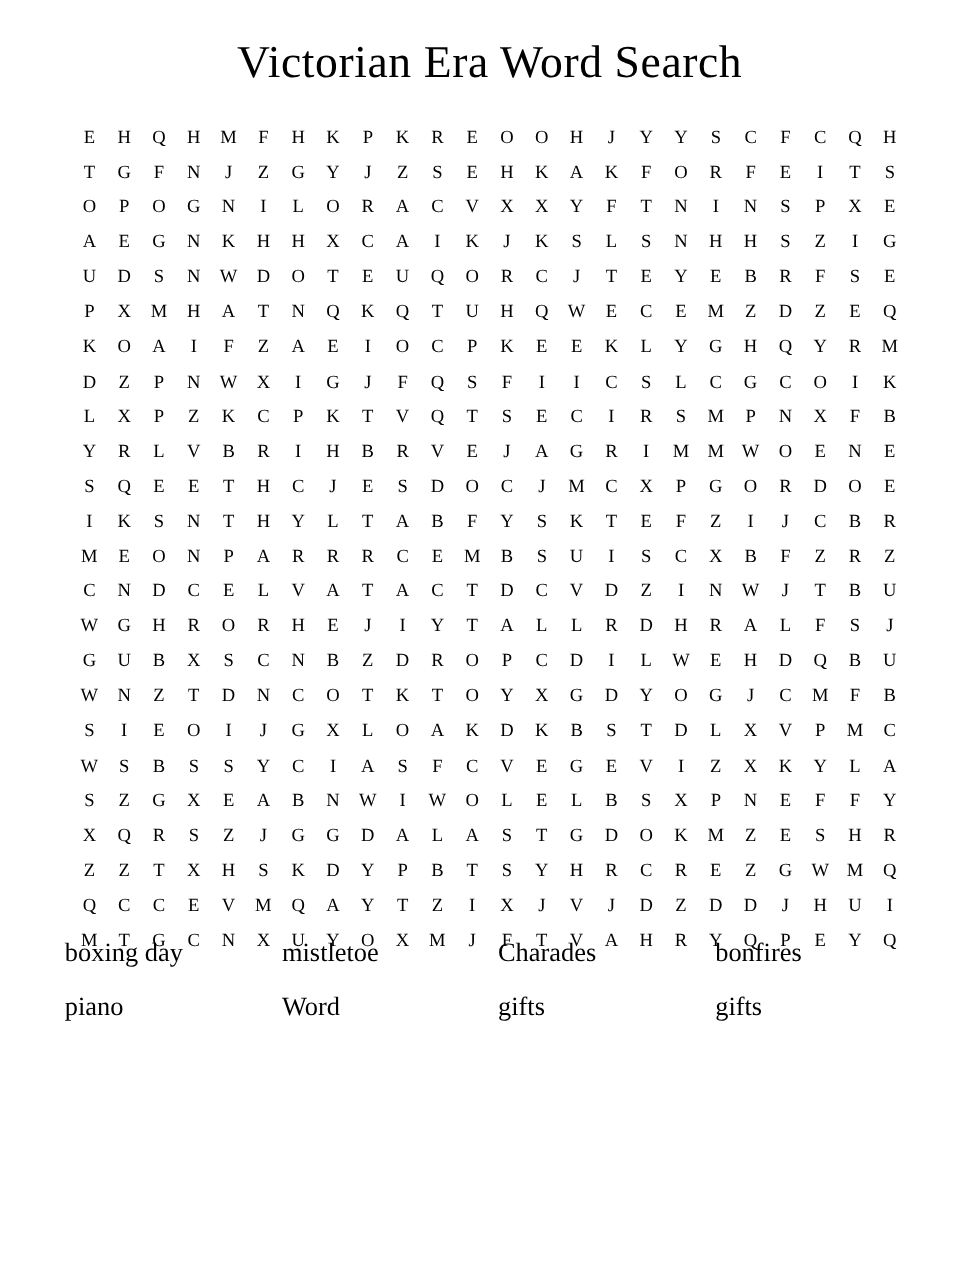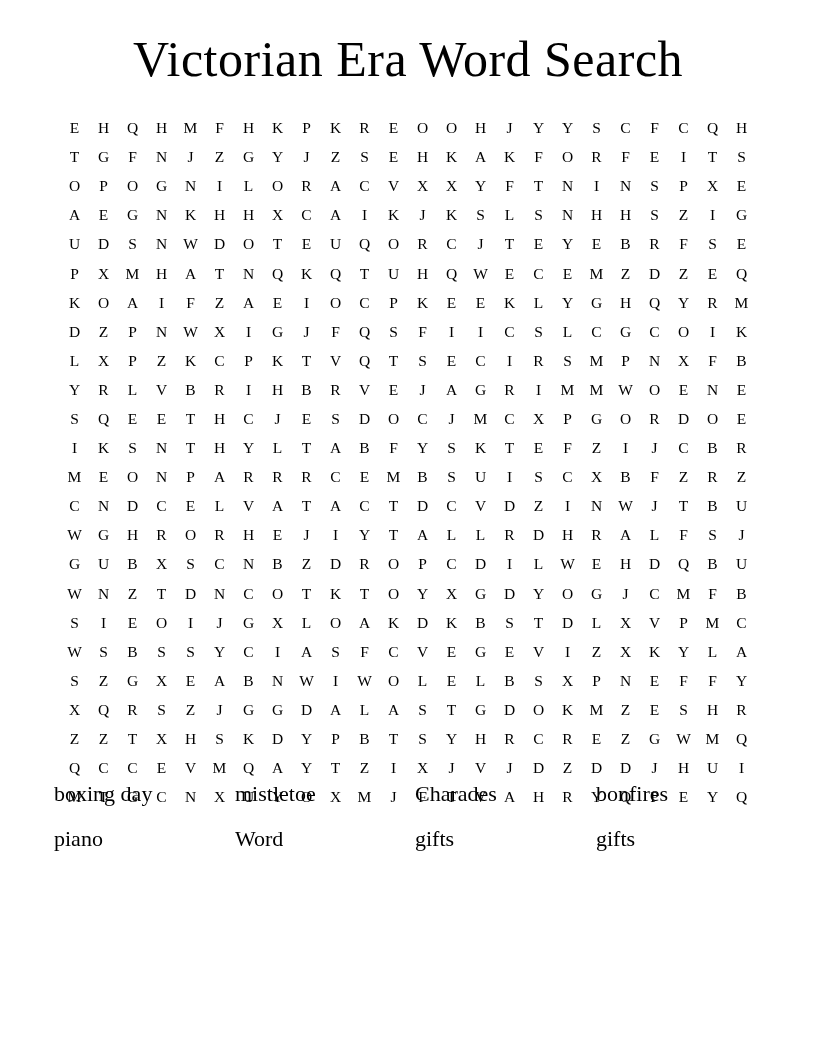--- a/index.html
+++ b/index.html
@@ -18,21 +18,21 @@
   }
   .page {
     width: 816px;
     height: 1056px;
     position: relative;
     box-sizing: border-box;
   }
   .puzzle-title {
     text-align: center;
     font-family: "Liberation Serif", "DejaVu Serif", serif;
-    font-size: 50px;
+    font-size: 38px;
     font-weight: normal;
     letter-spacing: 0.5px;
     margin: 0;
     padding-top: 32px;
     line-height: 1.1;
     color: #000000;
   }
   .grid-wrap {
     margin-top: 26px;
     display: flex;

